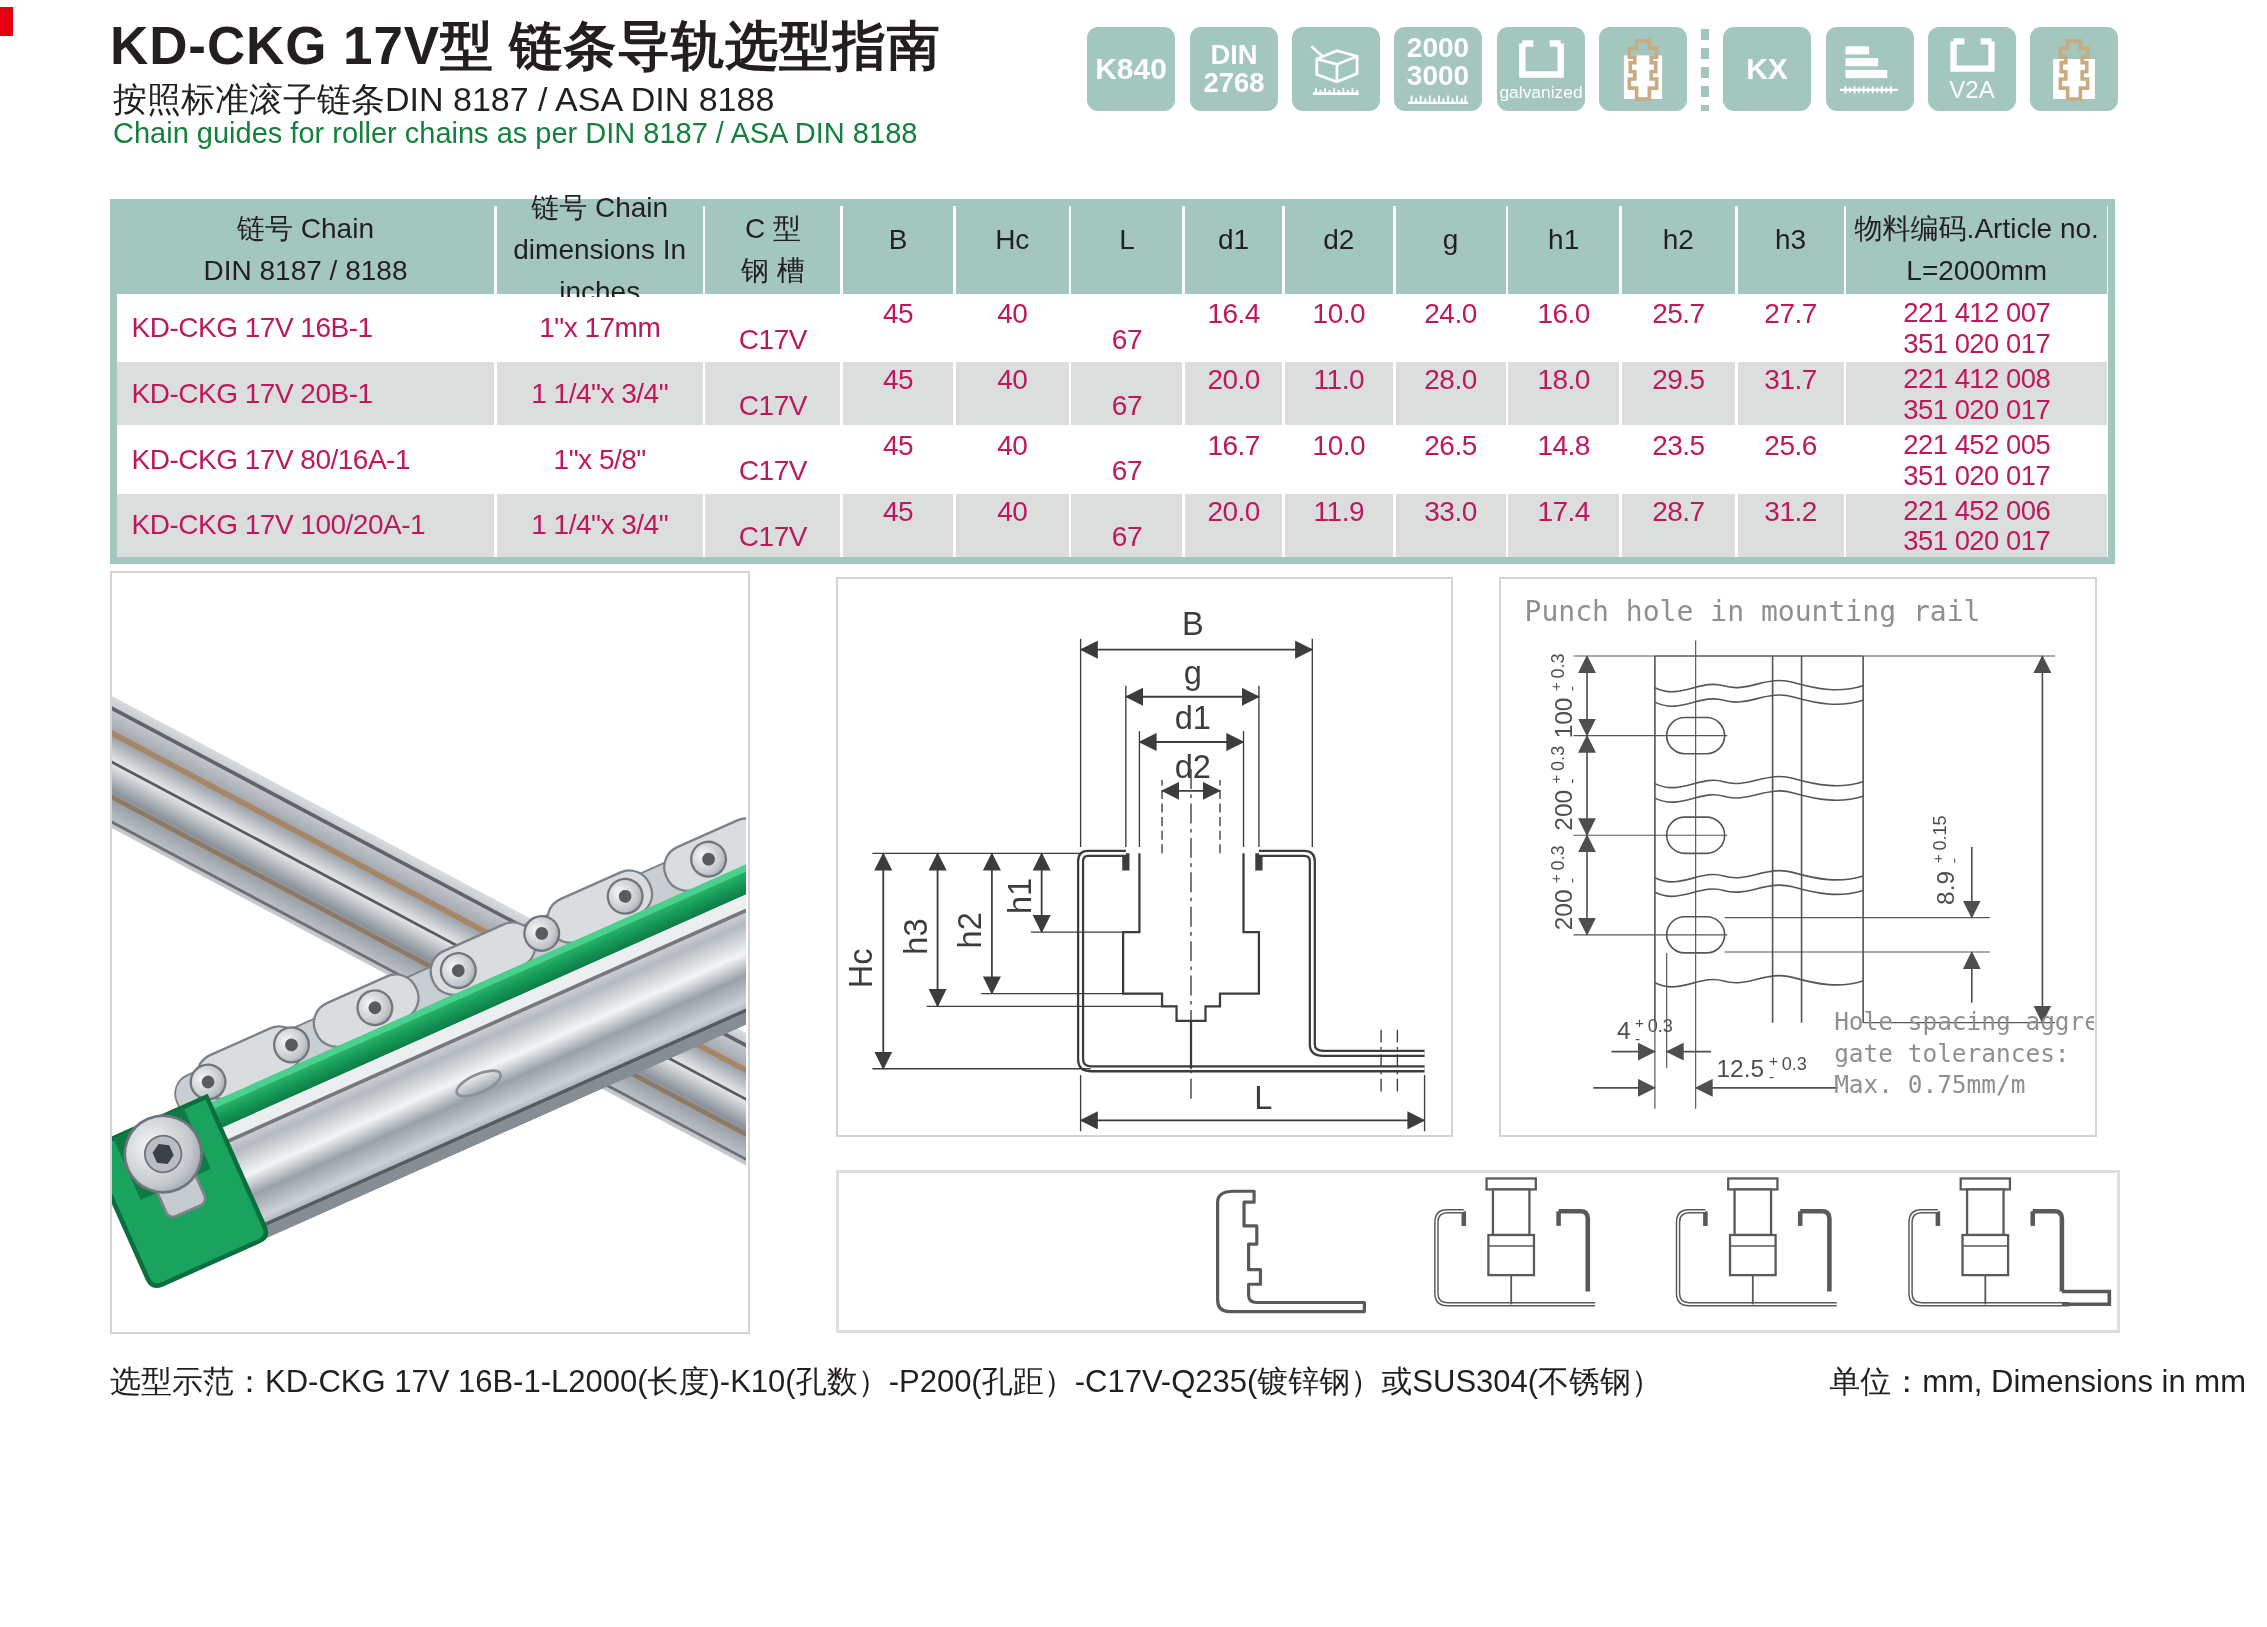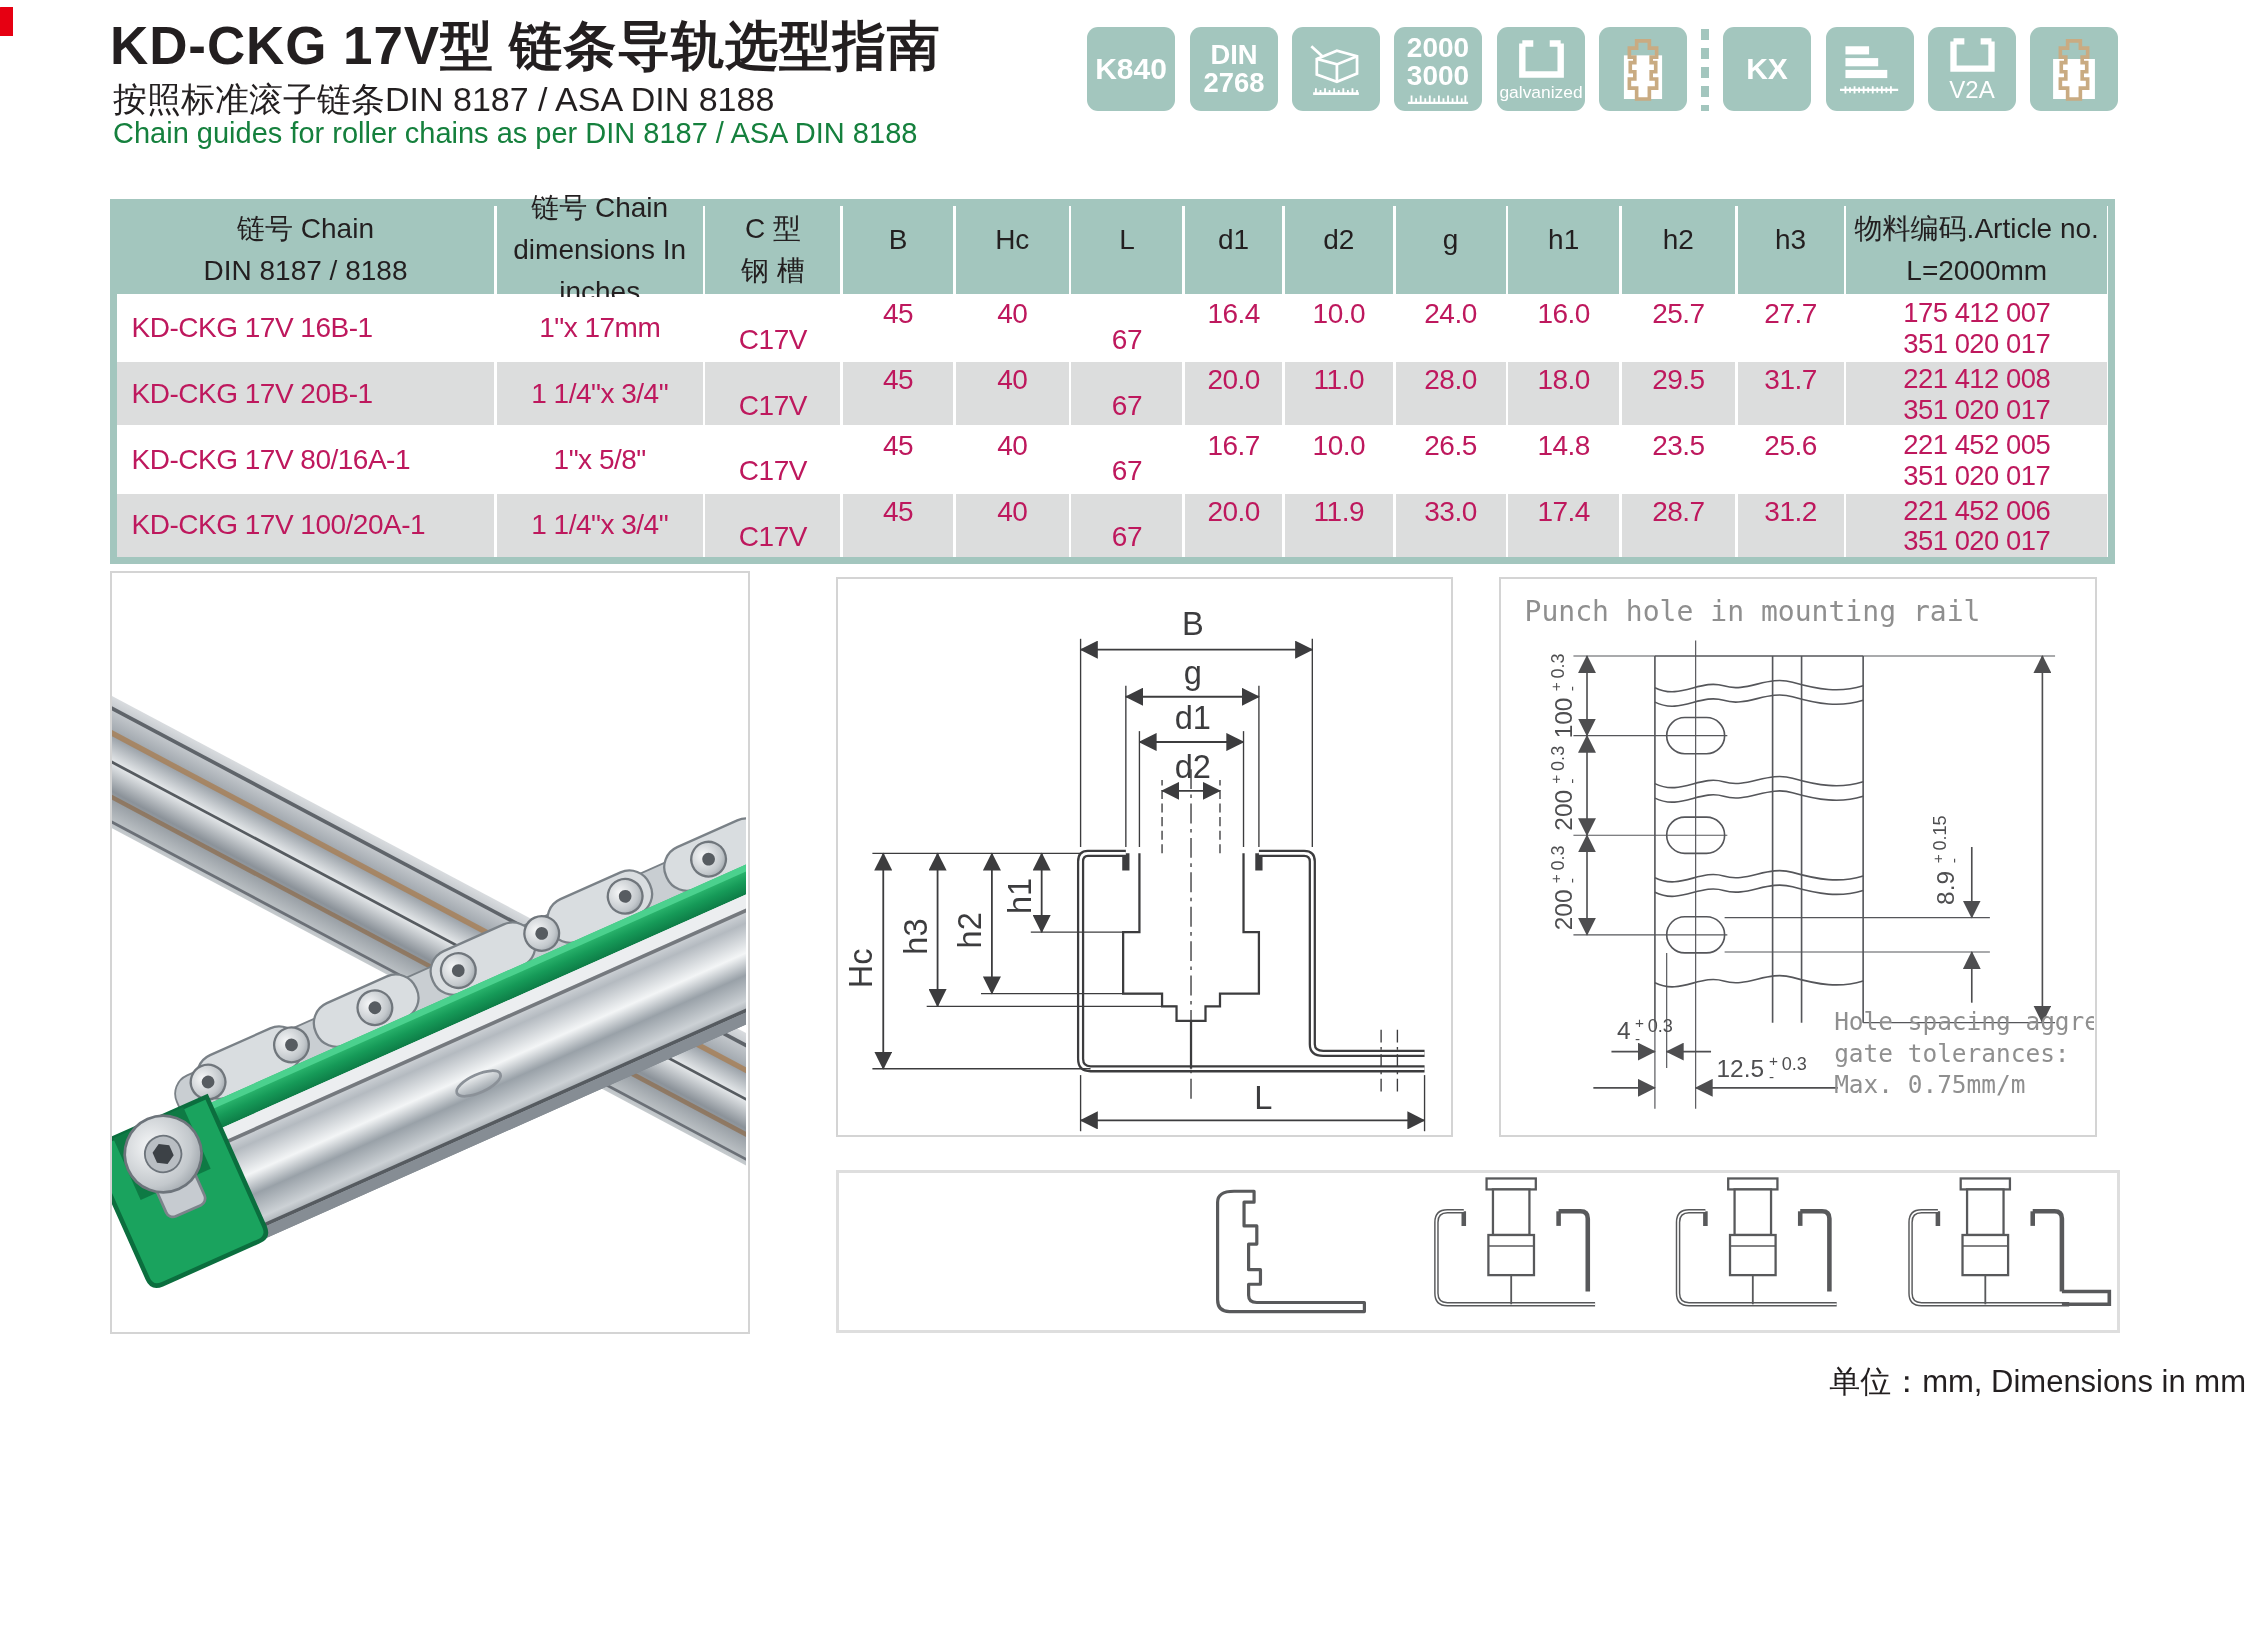--- a/index.html
+++ b/index.html
@@ -165,21 +165,21 @@
       <div class="td top">45</div>
       <div class="td top">40</div>
       <div class="td bottom">67</div>
       <div class="td top">16.4</div>
       <div class="td top">10.0</div>
       <div class="td top">24.0</div>
       <div class="td top">16.0</div>
       <div class="td top">25.7</div>
       <div class="td top">27.7</div>
       <div class="td art">
-        <span>175 412 007</span>
+        <span>221 412 007</span>
         <span>351 020 017</span>
       </div>
     </div>
 
     <div style="display:contents" class="row-b">
       <div class="td name">KD-CKG 17V 20B-1</div>
       <div class="td">1 1/4"x 3/4"</div>
       <div class="td bottom">C17V</div>
       <div class="td top">45</div>
       <div class="td top">40</div>
@@ -532,16 +532,17 @@
       </g>
 
       <g transform="translate(1160,2)">
         <use href="#chanC"></use>
         <path d="M180,128 h52 v14 h-52" fill="none" stroke="#58595b" stroke-width="4"></path>
         <use href="#chainX" transform="translate(96,4)"></use>
       </g>
     </svg>
   </div>
 
+  <div class="abs footer-example">选型示范：KD-CKG 17V 16B-1-L2000(长度)-K10(孔数）-P200(孔距）-C17V-Q235(镀锌钢）或SUS304(不锈钢）</div>
   <div class="abs footer-units">单位：mm, Dimensions in mm</div>
 
 </div>
 
 
 </body></html>

